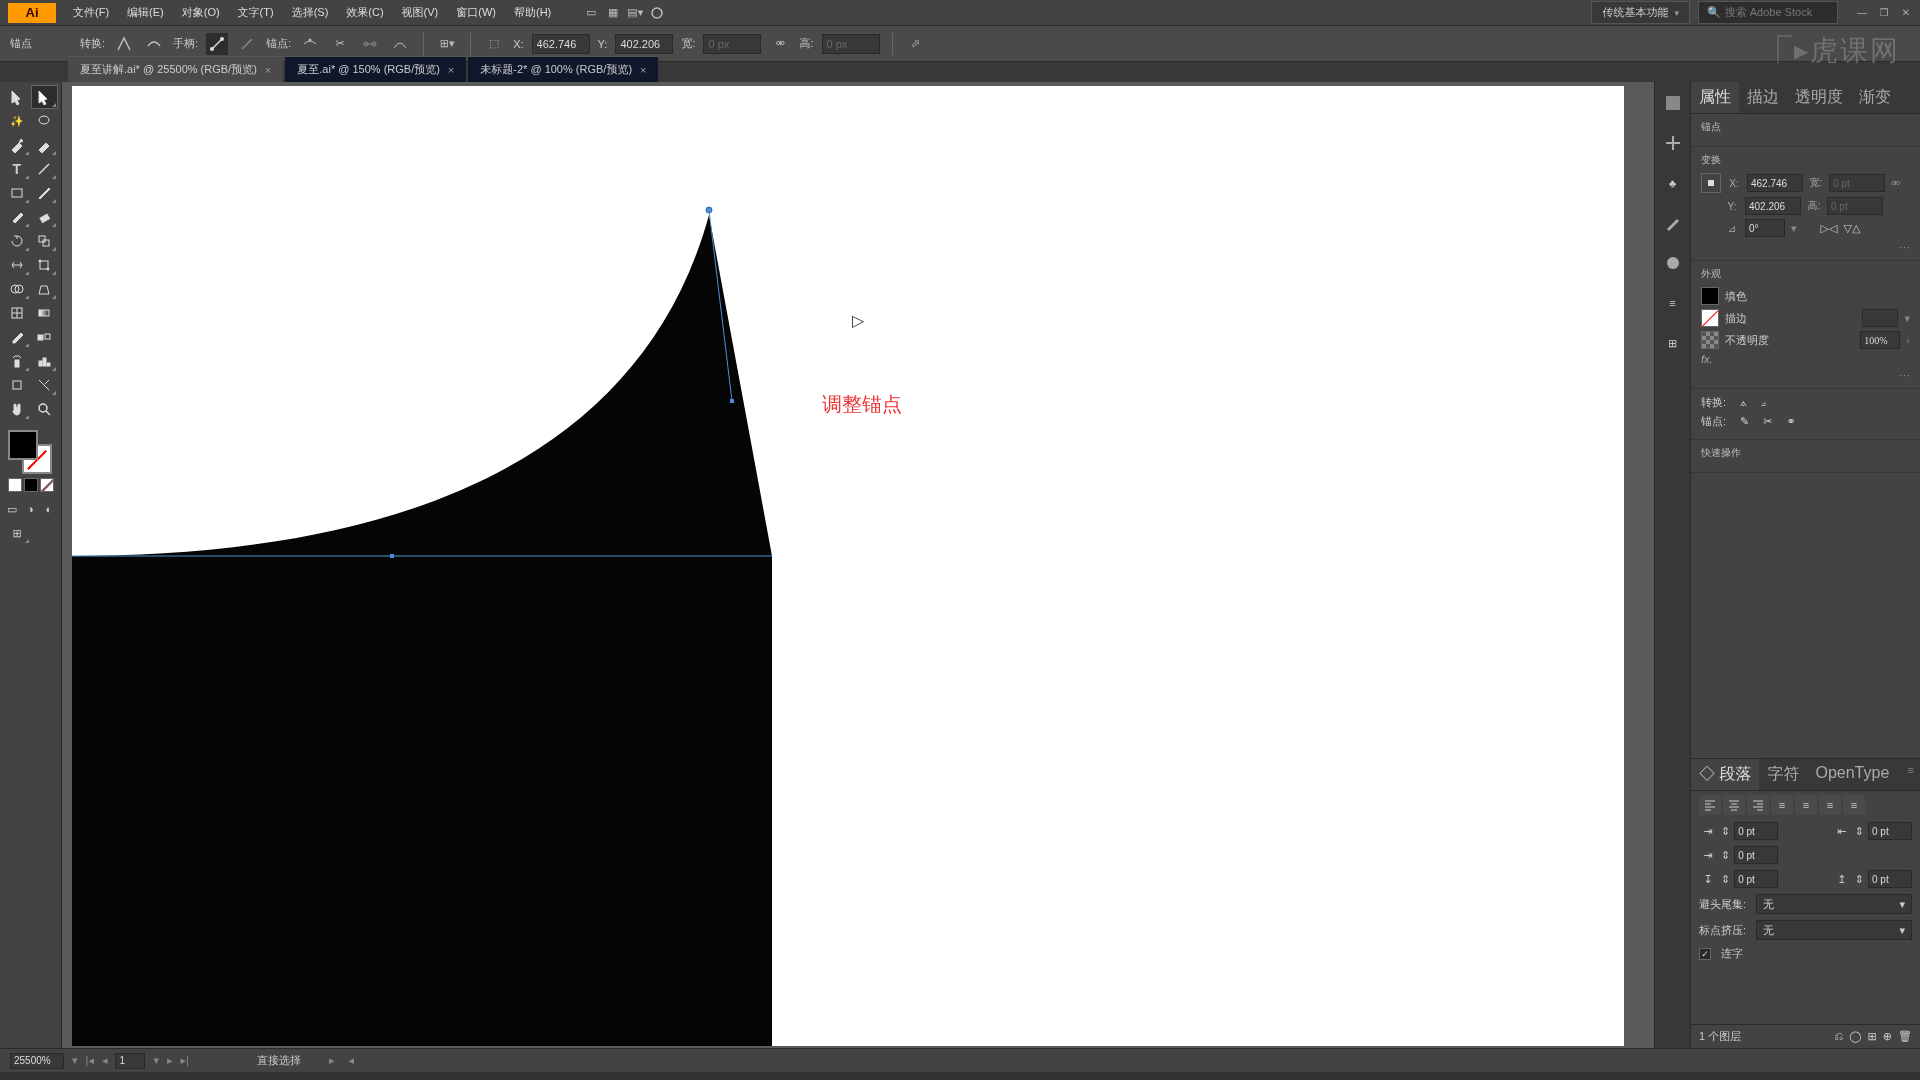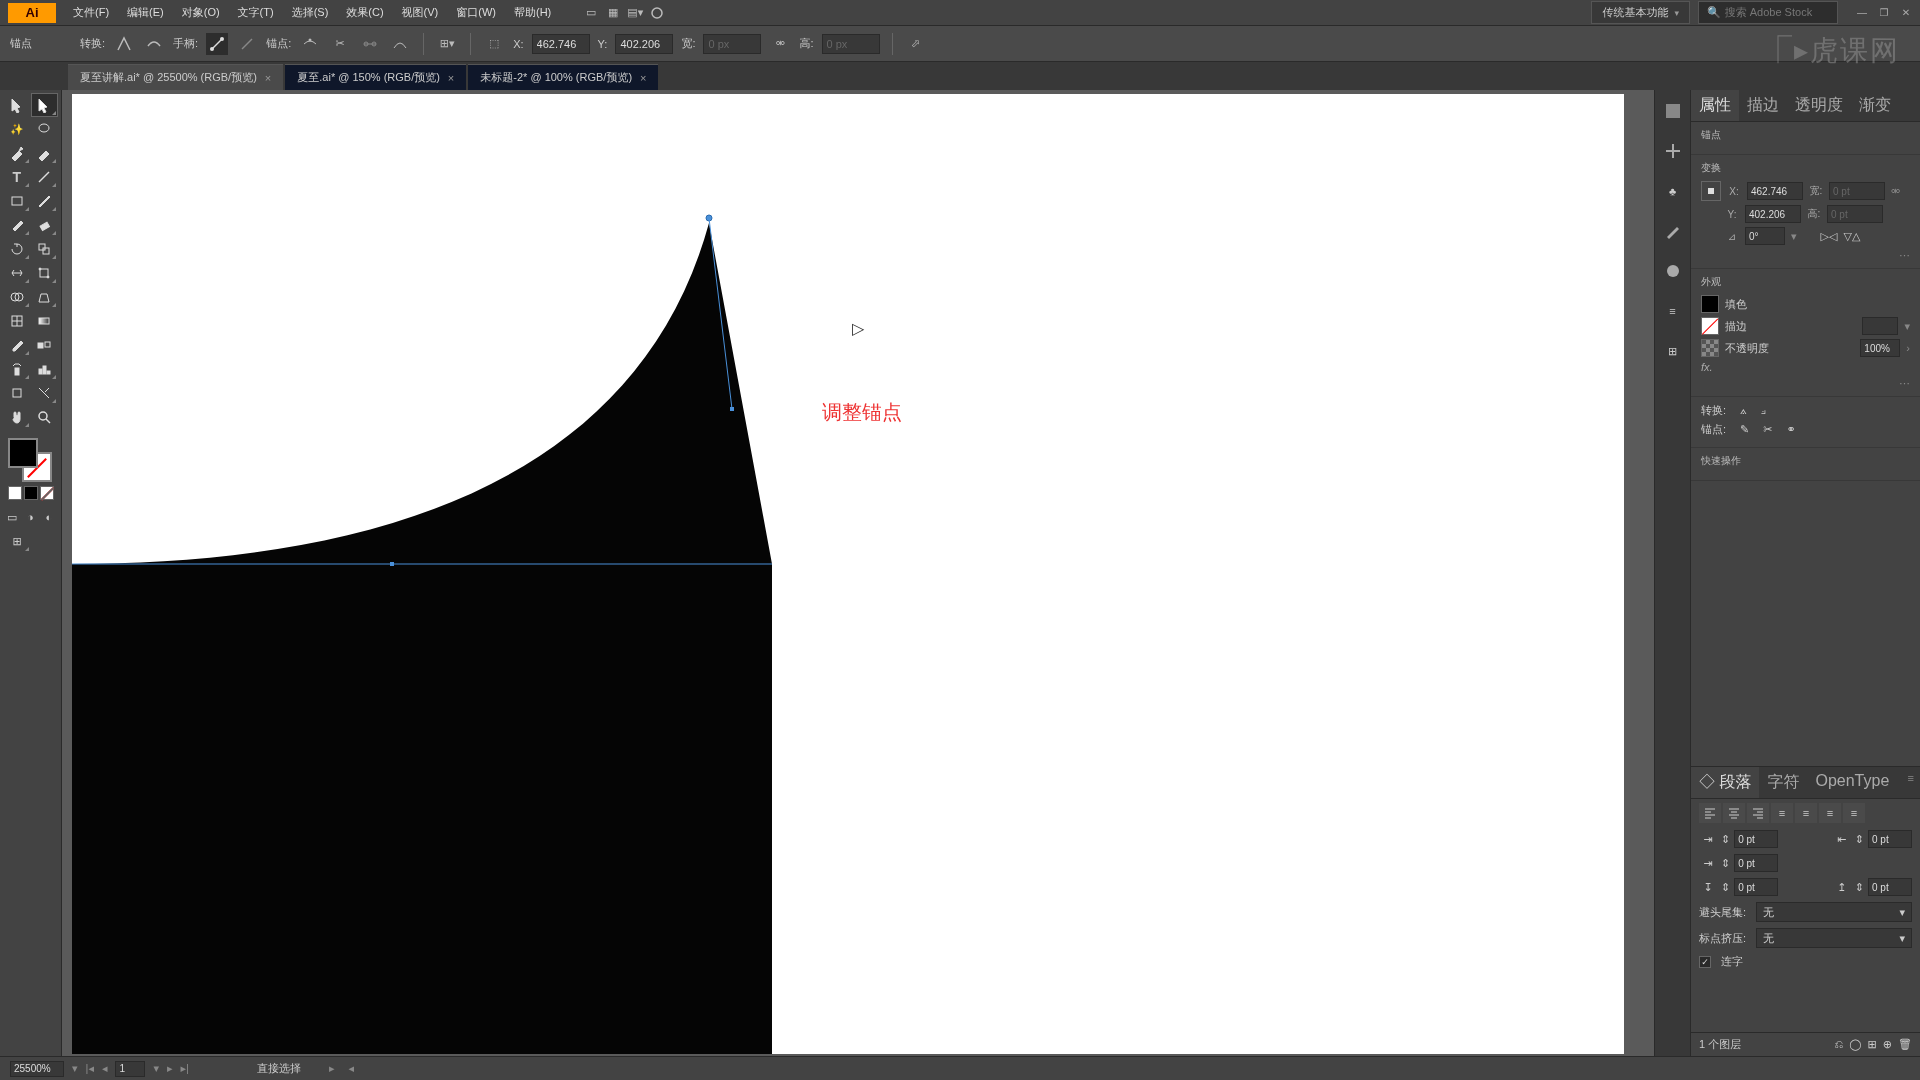--- a/index.html
+++ b/index.html
@@ -13,21 +13,21 @@
 .search-stock{background:#2d2d2d;padding:3px 8px;border:1px solid #555;color:#888;width:140px;display:flex;align-items:center;gap:4px}
 .win-ctrl{display:flex;gap:10px;margin-left:10px}
 .win-btn{width:12px;height:12px;color:#aaa;font-size:10px;display:flex;align-items:center;justify-content:center}
 .controlbar{height:36px;background:#4a4a4a;display:flex;align-items:center;padding:0 10px;gap:8px;border-bottom:1px solid #2a2a2a}
 .cb-label{color:#ccc;font-size:11px}
 .cb-sep{width:1px;height:22px;background:#666;margin:0 4px}
 .cb-input{background:#383838;border:1px solid #2a2a2a;color:#ddd;padding:2px 4px;width:58px;height:20px}
 .cb-input.dim{color:#666}
 .cb-icon{width:22px;height:22px;display:flex;align-items:center;justify-content:center;color:#bbb}
 .cb-icon svg{width:16px;height:16px;fill:#bbb}
-.tabbar{height:28px;background:#383838;display:flex;align-items:end;padding:0 10px 0 68px}
+.tabbar{height:20px;background:#383838;display:flex;align-items:end;padding:0 10px 0 68px}
 .tab{padding:5px 12px;background:#0f172a;margin-right:2px;display:flex;align-items:center;gap:8px;font-size:11px;color:#ccc;border-top:1px solid #555}
 .tab.active{background:#4a4a4a}
 .tab-close{color:#999;font-size:11px}
 .main-row{display:flex;height:calc(100% - 26px - 36px - 28px - 24px)}
 .toolcol{width:62px;background:#434343;padding:4px;display:flex;flex-direction:column;gap:0;border-right:1px solid #2a2a2a}
 .tool-row{display:flex;gap:2px;margin-bottom:2px}
 .tool{width:26px;height:22px;display:flex;align-items:center;justify-content:center;position:relative}
 .tool.sel{background:#2d2d2d;outline:1px solid #666}
 .tool svg{width:16px;height:16px;fill:#ddd;stroke:#ddd}
 .tool-corner{position:absolute;right:1px;bottom:1px;width:0;height:0;border-right:4px solid #888;border-top:4px solid transparent}
@@ -505,21 +505,21 @@
           <div class="sw-mini" style="background:#fff;position:relative">
             <div style="position:absolute;width:140%;height:1px;background:red;top:50%;left:-20%;transform:rotate(-45deg)"></div>
           </div>
           <span>描边</span>
           <input style="width: 36px; margin-left: auto;">
           <span style="color:#888">▾</span>
         </div>
       <div class="prow">
           <div class="sw-mini" style="background:repeating-conic-gradient(#888 0 25%,#555 0 50%) 0 0/8px 8px"></div>
           <span>不透明度</span>
-          <input style="width: 40px; margin-left: auto;" value="100%">
+          <input style="width: 40px; margin-left: auto; font-family: Liberation Serif, serif;" value="100%">
           <span style="color:#888">›</span>
         </div>
       <div class="prow">
           <span style="font-style:italic;color:#aaa">fx.</span>
         </div>
       <div style="text-align:right;color:#888">⋯</div>
     </div>
     <div class="psec">
       <div class="prow">
           <span>转换:</span>

